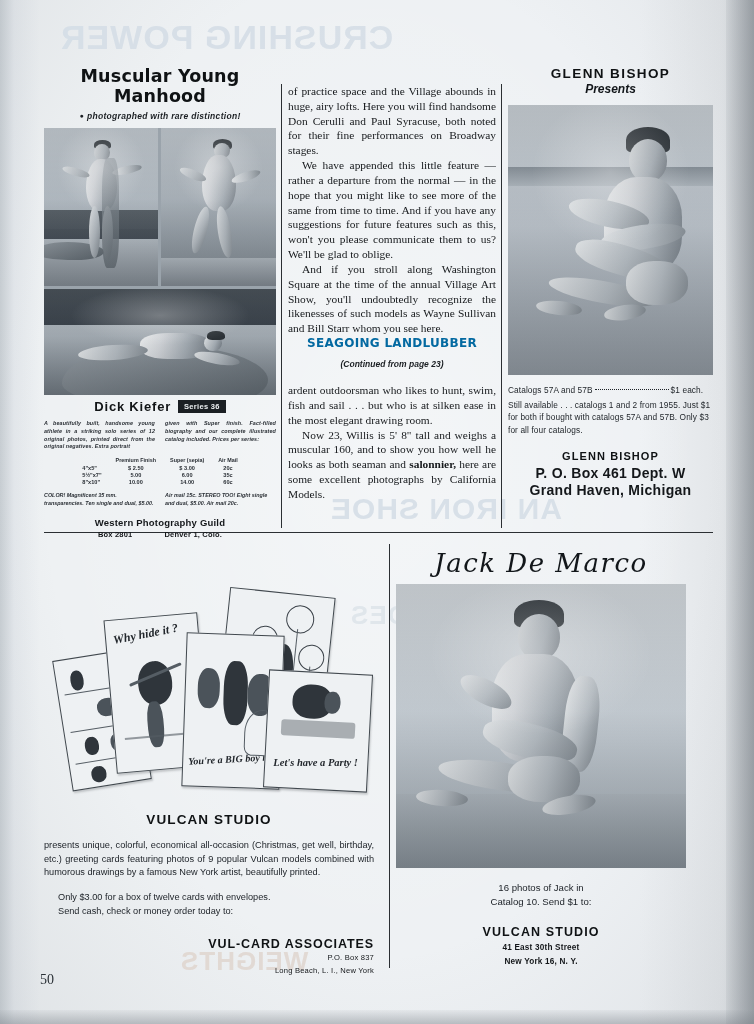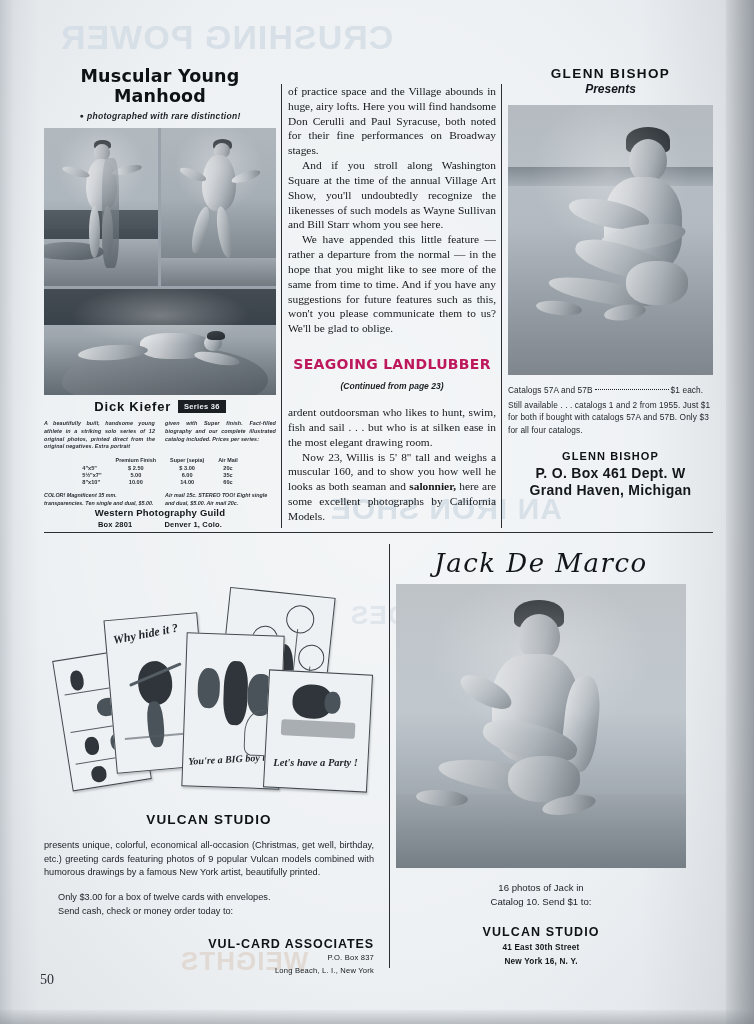--- a/index.html
+++ b/index.html
@@ -109,39 +109,39 @@
   table.prices{margin:6px auto 0 auto;border-collapse:collapse;}
   table.prices th{font-size:5.4px;font-weight:bold;color:#2a2f35;padding:0 7px;line-height:1.3;}
   table.prices td{font-size:5.6px;font-weight:bold;color:#2a2f35;padding:.5px 7px;text-align:center;}
   table.prices td.sz{text-align:left;}
 
   #wpg-color{display:flex;gap:10px;margin-top:7px;}
   #wpg-color .c{width:50%;}
   #wpg-color p{margin:0;font-size:5.4px;line-height:1.4;font-weight:bold;
     font-style:italic;color:#2a2f35;}
 
-  #wpg-addr{text-align:center;}
+  #wpg-addr{text-align:center;margin-top:10px;}
   #wpg-addr .n{font-size:9.5px;font-weight:bold;color:#14171a;letter-spacing:.2px;}
   #wpg-addr .a{font-size:7.5px;font-weight:bold;color:#14171a;margin-top:2px;letter-spacing:.2px;}
   #wpg-addr .a span{display:inline-block;}
   #wpg-addr .a .box{margin-right:32px;}
 
   
   #article{left:288px;top:84px;width:208px;}
   #article p{
     margin:0 0 0 0;
     font-family:"Liberation Serif", serif;
     font-size:11.4px;line-height:1.30;
     text-align:justify;color:#15181b;
     text-indent:0;
   }
   #article p.ind{text-indent:14px;}
   #seagoing{
-    text-align:center;font-size:14px;font-weight:bold;letter-spacing:.3px;
-    color:#be185d;margin-top:20px;font-family:"DejaVu Sans", sans-serif;
+    text-align:center;font-size:12px;font-weight:bold;letter-spacing:.3px;
+    color:#0369a1;font-family:"DejaVu Sans", sans-serif;
   }
   #seagoing-sub{
     text-align:center;font-size:8.5px;font-style:italic;font-weight:bold;
     color:#1b1f23;margin-top:9px;margin-bottom:14px;
   }
   #article b{font-weight:bold;}
 
   
   #ad-gb{left:508px;top:66px;width:205px;}
   #gb-name{font-size:13.5px;font-weight:bold;letter-spacing:1.4px;color:#0f1214;text-align:center;}
@@ -322,22 +322,22 @@
     <div id="wpg-addr">
       <div class="n">Western Photography Guild</div>
       <div class="a">
         <span class="box">Box 2801</span><span>Denver 1, Colo.</span>
       </div>
     </div>
   </div>
 
   <div class="col" id="article">
     <p>of practice space and the Village abounds in huge, airy lofts. Here you will find handsome Don Cerulli and Paul Syracuse, both noted for their fine performances on Broadway stages.</p>
+    <p class="ind">We have appended this little feature — rather a departure from the normal — in the hope that you might like to see more of the same from time to time. And if you have any suggestions for future features such as this, won't you please communicate them to us? We'll be glad to oblige.</p>
     <p class="ind">And if you stroll along Washington Square at the time of the annual Village Art Show, you'll undoubtedly recognize the likenesses of such models as Wayne Sullivan and Bill Starr whom you see here.</p>
-    <p class="ind">We have appended this little feature — rather a departure from the normal — in the hope that you might like to see more of the same from time to time. And if you have any suggestions for future features such as this, won't you please communicate them to us? We'll be glad to oblige.</p>
 
     <div id="seagoing">SEAGOING LANDLUBBER</div>
     <div id="seagoing-sub">(Continued from page 23)</div>
 
     <p>ardent outdoorsman who likes to hunt, swim, fish and sail . . . but who is at silken ease in the most elegant drawing room.</p>
     <p class="ind"><span>Now 23, Willis is 5' 8" tall and weighs a muscular 160, and to show you how well he looks as both seaman and </span><b>salonnier,</b><span> here are some excellent photographs by California Models.</span></p>
   </div>
 
   <div class="col" id="ad-gb">
     <div id="gb-name">GLENN  BISHOP</div>

